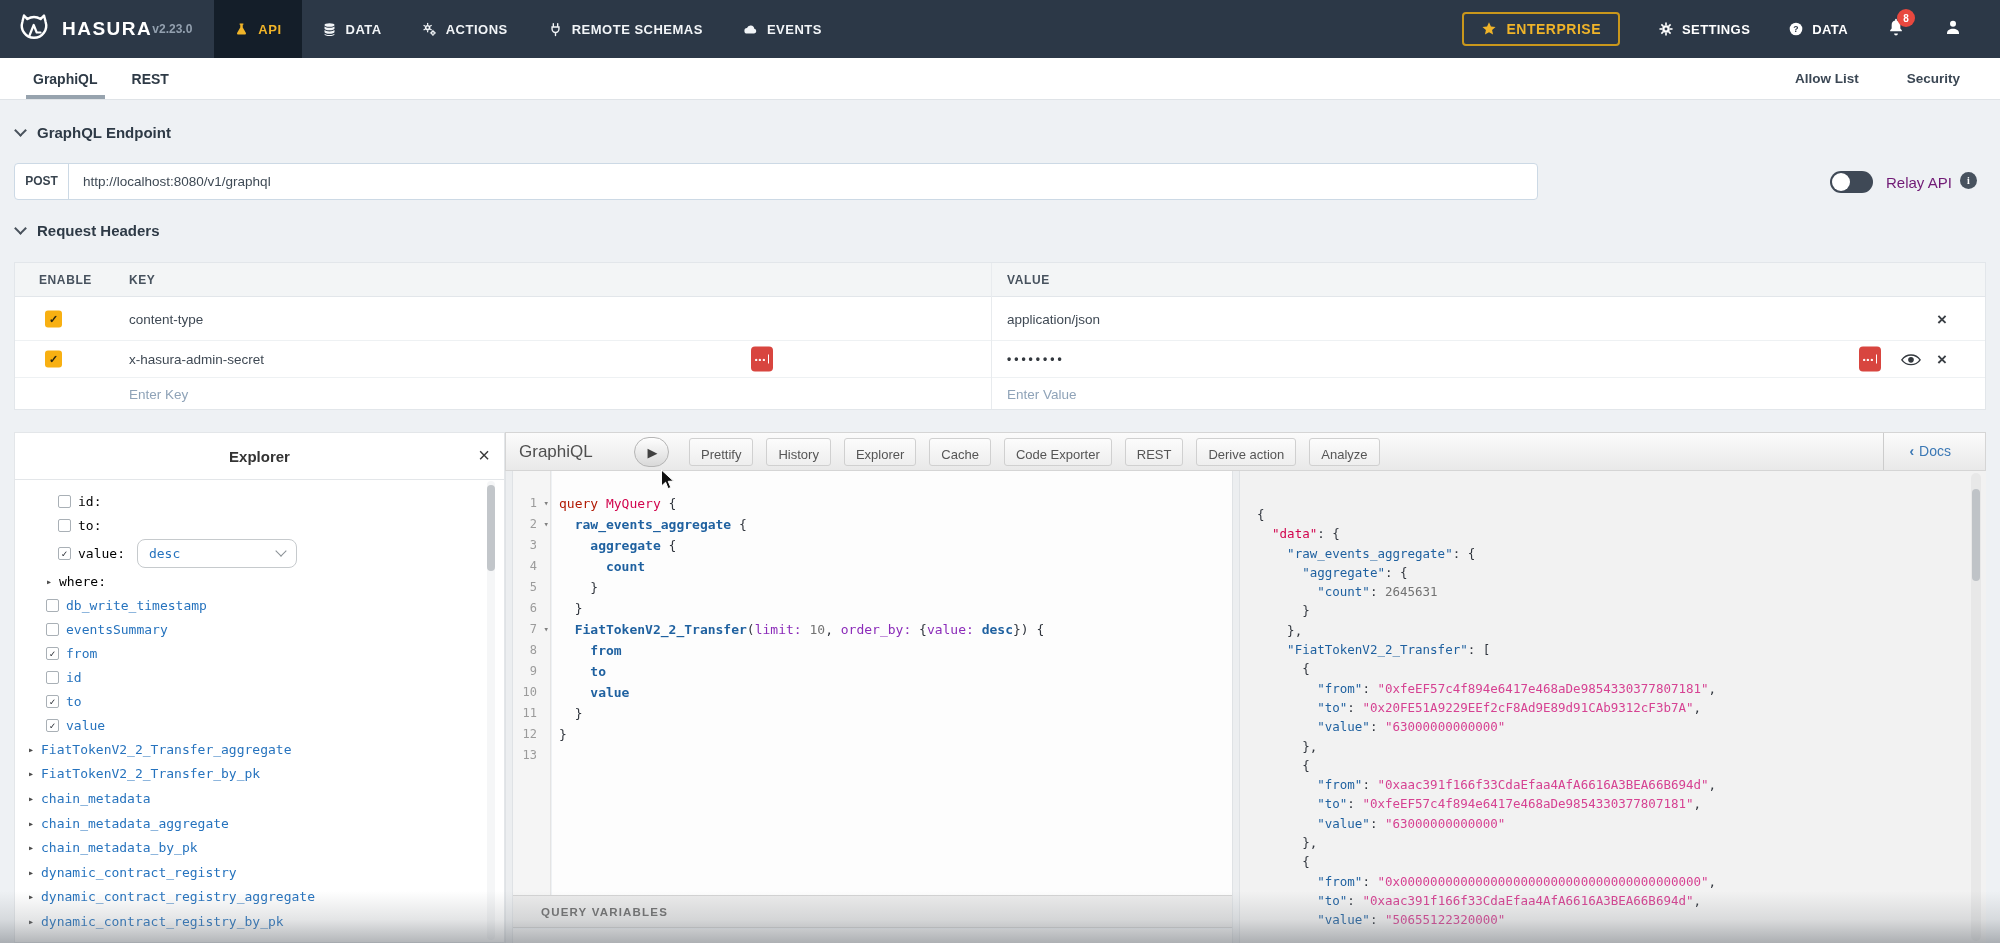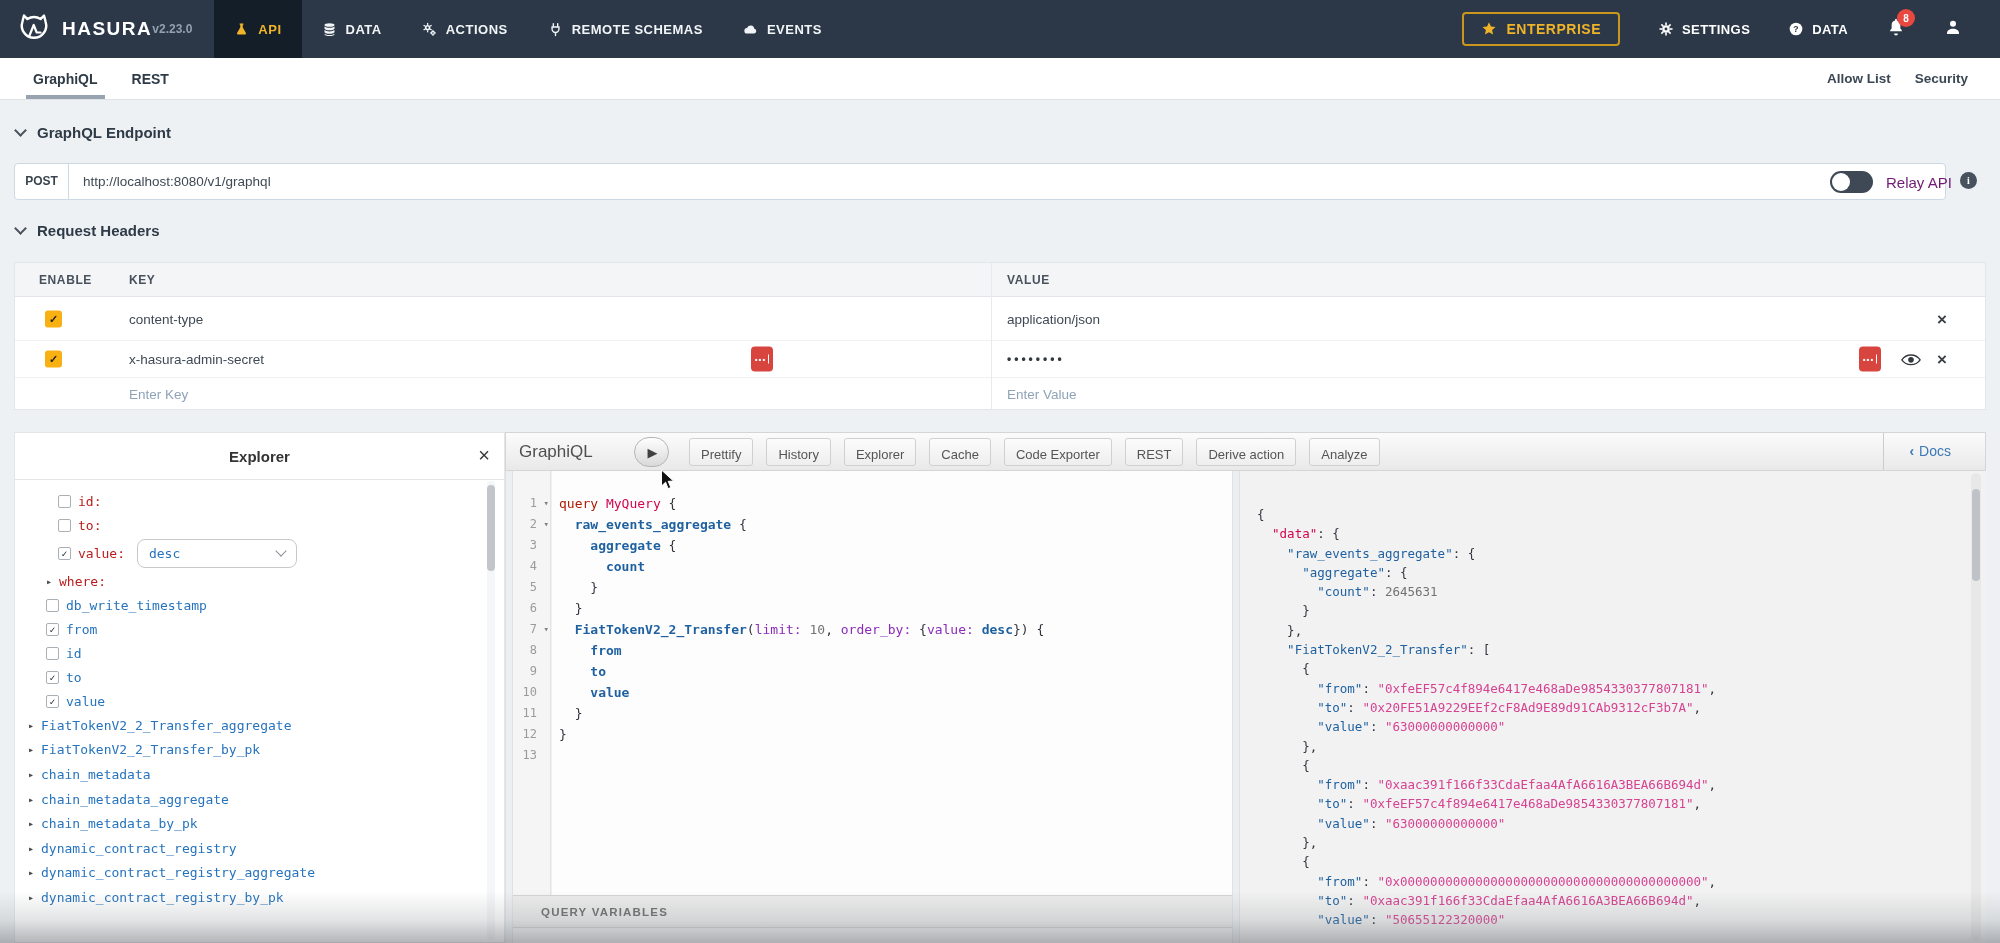--- a/index.html
+++ b/index.html
@@ -25,32 +25,32 @@
   .bell-wrap { position:relative; cursor:pointer; }
   .bell-wrap svg { width:20px; height:20px; color:#fff; }
   .nav-badge { position:absolute; top:-8px; right:-9px; min-width:18px; height:18px; border-radius:50%; background:#e8483f; color:#fff; font-size:10px; font-weight:bold; display:flex; align-items:center; justify-content:center; }
   .user-wrap svg { width:18px; height:18px; color:#fff; }
 
   
   .tabbar { position:absolute; top:58px; left:0; width:2000px; height:42px; background:#fff; border-bottom:1px solid #dfe3e7; display:flex; align-items:center; }
   .tabs { display:flex; height:100%; margin-left:30px; gap:28px; }
   .tab { font-size:14px; font-weight:bold; color:#2e3a46; height:100%; display:flex; align-items:center; position:relative; padding:0 3px; cursor:pointer; }
   .tab.active::after { content:""; position:absolute; left:-4px; right:-4px; bottom:0; height:4px; background:#97a3ae; }
-  .tab-links { margin-left:auto; display:flex; gap:24px; padding-right:32px; }
+  .tab-links { margin-left:auto; display:flex; gap:48px; padding-right:40px; }
   .tab-link { font-weight:bold; font-size:13.5px; color:#3b4754; cursor:pointer; }
 
   
   .sec-head { position:absolute; display:flex; align-items:center; gap:12px; }
   .sec-head .chev { width:9px; height:9px; border-right:2px solid #49525c; border-bottom:2px solid #49525c; transform:rotate(45deg); margin-top:-5px; }
   .sec-head .t { font-size:15px; font-weight:bold; color:#2e3a46; }
   #ep-head { top:124px; left:16px; }
   #rh-head { top:222px; left:16px; }
 
   
-  .endpoint-row { position:absolute; top:163px; left:14px; width:1932px; height:37px; background:#fff; border:1px solid #ccd9e5; border-radius:4px; display:flex; align-items:center; }
+  .endpoint-row { position:absolute; top:163px; left:14px; width:1524px; height:37px; background:#fff; border:1px solid #ccd9e5; border-radius:4px; display:flex; align-items:center; }
   .post-label { width:54px; text-align:center; font-weight:bold; font-size:12px; color:#39444f; border-right:1px solid #ccd9e5; line-height:35px; height:100%; }
   .url-input { flex:1; font-size:13.5px; color:#3f4a55; padding-left:14px; border:none; outline:none; background:transparent; height:100%; font-family:"Liberation Sans",sans-serif; }
   .relay-toggle { position:absolute; top:171px; left:1830px; width:43px; height:22px; border-radius:12px; background:#3f4956; cursor:pointer; }
   .relay-toggle .knob { position:absolute; left:2px; top:2px; width:18px; height:18px; border-radius:50%; background:#fff; }
   .relay-label { position:absolute; top:174px; left:1886px; font-size:15px; color:#701a75; }
   .info-dot { position:absolute; top:172px; left:1960px; width:17px; height:17px; border-radius:50%; background:#47525e; color:#fff; font-size:10px; font-weight:bold; display:flex; align-items:center; justify-content:center; font-family:"Liberation Serif",serif; cursor:pointer; }
 
   
   .headers-table { position:absolute; top:262px; left:14px; width:1972px; height:148px; background:#fff; border:1px solid #e2e6ea; }
   .ht-header { position:absolute; top:0; left:0; right:0; height:34px; background:#f3f5f6; border-bottom:1px solid #e2e6ea; }
@@ -76,21 +76,21 @@
   .explorer-close { position:absolute; right:14px; top:12px; font-size:20px; color:#3a3a3a; cursor:pointer; line-height:1; }
   .explorer-body { position:absolute; top:48px; left:0; right:20px; bottom:0; overflow:hidden; font-family:"DejaVu Sans Mono",monospace; font-size:13px; padding-top:8px; }
   .ex-item { display:flex; align-items:center; height:24px; cursor:pointer; }
   .ex-item.lvl0 { padding-left:13px; height:24.6px; }
   .ex-item.lvl1 { padding-left:31px; }
   .ex-item.lvl2 { padding-left:43px; }
   .ex-item.has-select { height:32px; }
   .ex-cb { width:13px; height:13px; border:1.5px solid #a9b0b6; border-radius:2px; background:#fff; margin-right:7px; display:inline-flex; align-items:center; justify-content:center; font-size:10px; color:#2d3138; flex:none; }
   .ex-ar { color:#4a4a4a; font-size:10px; margin-right:7px; flex:none; }
   .ex-field { color:#2673be; }
-  .ex-arg { color:#b91c1c;text-align:right; }
+  .ex-arg { color:#000000;text-align:right; }
   .ex-select { width:160px; height:29px; border:1px solid #c6cacd; border-radius:8px; background:#fff; display:flex; align-items:center; justify-content:space-between; padding:0 11px; margin-left:12px; color:#2673be; font-size:13px; cursor:pointer; }
   .ex-select .sel-chev { width:8px; height:8px; border-right:1.5px solid #8a9096; border-bottom:1.5px solid #8a9096; transform:rotate(45deg); margin-top:-4px; }
   .ex-scrollbar { position:absolute; top:48px; right:9px; width:8px; bottom:2px; background:#f5f6f7; border-radius:4px; }
   .ex-scrollbar .thumb { position:absolute; top:4px; left:0; width:8px; height:86px; background:#c2c6ca; border-radius:4px; cursor:pointer; }
 
   .divider1 { position:absolute; top:470px; left:505px; width:8px; height:473px; background:#eceef0; border-left:1px solid #dfe2e5; border-right:1px solid #dfe2e5; }
   .divider2 { position:absolute; top:471px; left:1232px; width:8px; height:472px; background:#eceef0; border-left:1px solid #dfe2e5; border-right:1px solid #dfe2e5; }
 
   .toolbar { position:absolute; top:432px; left:505px; width:1481px; height:39px; background:linear-gradient(#fbfbfb,#e9e9e9); border:1px solid #d5d5d5; }
   .gq-title { position:absolute; left:13px; top:9px; font-size:17px; color:#4f4f4f; }
@@ -334,20 +334,24 @@
             <span class="sel-chev"></span>
           </div>
         </div>
         <div class="ex-item lvl1">
           <span class="ex-ar">▸</span>
           <span class="ex-arg">where:</span>
         </div>
         <div class="ex-item lvl1">
           <span class="ex-cb"></span>
           <span class="ex-field">db_write_timestamp</span>
+        </div>
+        <div class="ex-item lvl1">
+          <span class="ex-cb"></span>
+          <span class="ex-field">eventsSummary</span>
         </div>
         <div class="ex-item lvl1">
           <span class="ex-cb">✓</span>
           <span class="ex-field">from</span>
         </div>
         <div class="ex-item lvl1">
           <span class="ex-cb"></span>
           <span class="ex-field">id</span>
         </div>
         <div class="ex-item lvl1">

